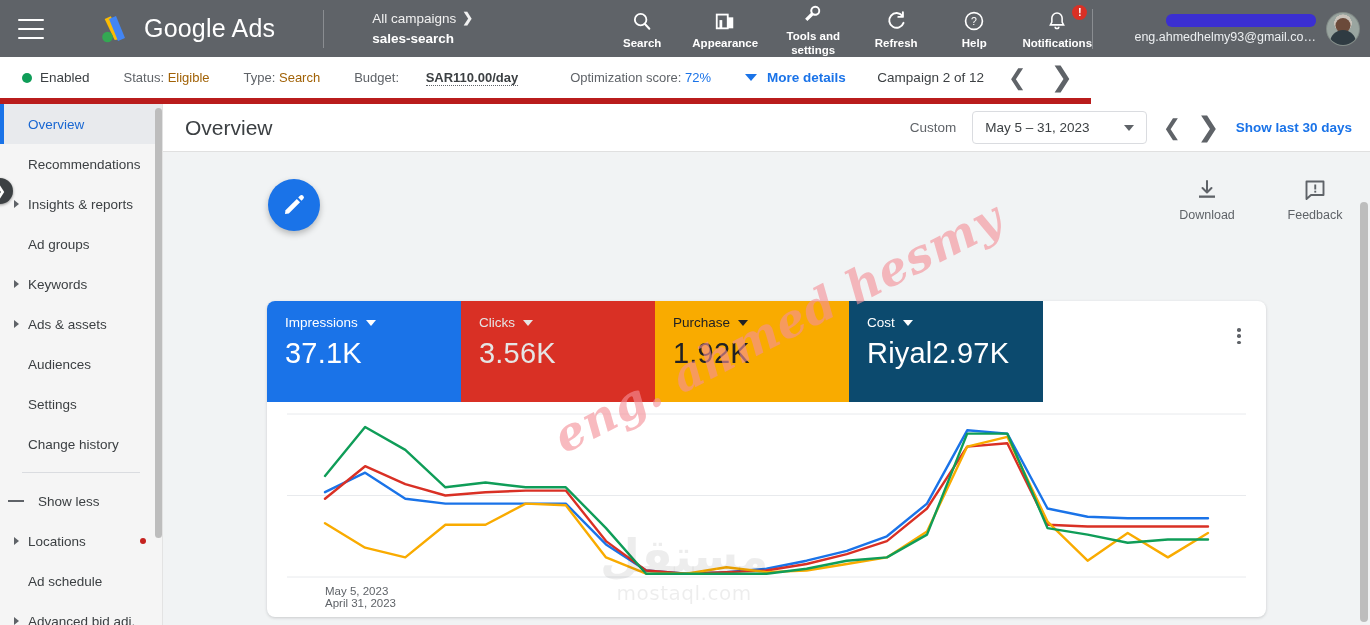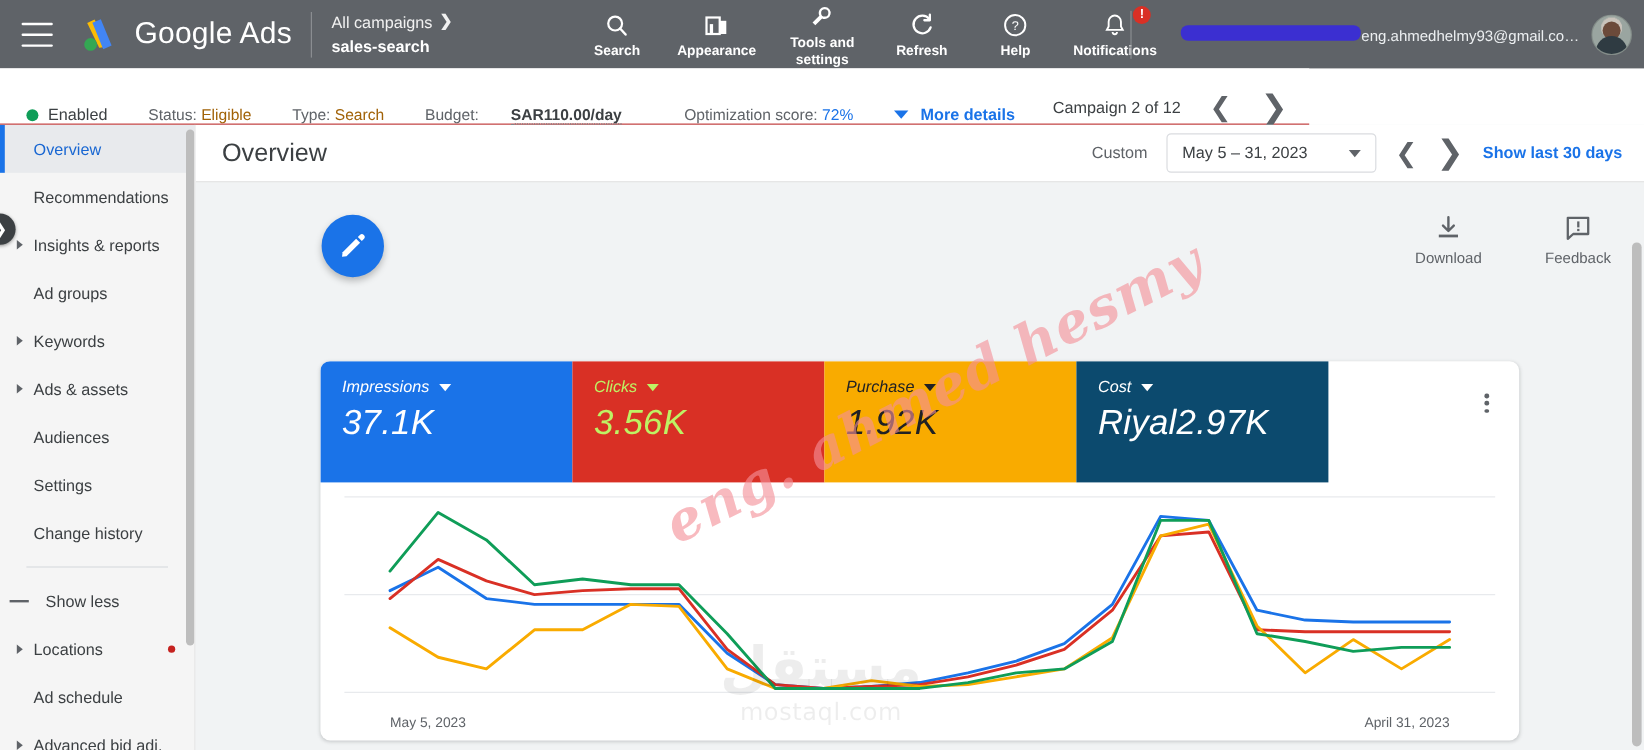--- a/index.html
+++ b/index.html
@@ -7,21 +7,21 @@
     width: 1370px; height: 625px;
     overflow: hidden;
     font-family: "Liberation Sans", sans-serif;
     background: #fff;
   }
   body { position: relative; }
 
   
   .topbar {
     position: absolute; top: 0; left: 0; width: 1370px; height: 57px;
-    background: #5f6368; display: flex; align-items: center;
+    background: #5f6368; display: flex; align-items: center; gap: 32px;
   }
   .hamburger {
     width: 26px; height: 20px; margin-left: 18px; margin-right: 20px;
     display: flex; flex-direction: column; justify-content: space-between;
     cursor: pointer;
   }
   .hamburger span { display: block; height: 2px; background: #fff; border-radius: 1px; }
   .brand { display: flex; align-items: center; gap: 12px; }
   .brand-text {
     color: #fff; font-size: 25px; letter-spacing: .2px;
@@ -47,42 +47,42 @@
     background: #d93025; color: #fff; border-radius: 50%;
     width: 15px; height: 15px; font-size: 11px; line-height: 15px;
     text-align: center; font-weight: bold;
   }
 
   .account {
     position: absolute; right: 10px; top: 0; height: 57px;
     display: flex; align-items: center; gap: 10px;
   }
   .acct-div { width: 1px; height: 40px; background: #8a8d91; margin-right: 6px; }
-  .acct-wrap { position: relative; display:flex; flex-direction:row; align-items:flex-end;margin-left:25px; }
+  .acct-wrap { position: relative; display:flex; flex-direction:column; align-items:flex-end;margin-left:25px; }
   .redaction { width: 150px; height: 13px; background: #3b2fd1; border-radius: 6px; margin-bottom: 3px; }
   .acct-email { color: #eceff1; font-size: 12.5px; white-space: nowrap; }
   .avatar {
     width: 34px; height: 34px; border-radius: 50%; overflow: hidden;
     background: radial-gradient(circle at 50% 32%, #c9c3bb 0 32%, #9aa5a0 33% 100%);
     position: relative; border: 1px solid rgba(0,0,0,.15);
   }
   .avatar::before {
     content:""; position:absolute; left:50%; top:16%; transform:translateX(-50%);
     width:15px; height:15px; border-radius:50%; background:#6b4a3a;
   }
   .avatar::after {
     content:""; position:absolute; left:50%; bottom:0; transform:translateX(-50%);
     width:26px; height:15px; border-radius:13px 13px 0 0; background:#2f3b42;
   }
 
   
   .statusbar {
     position: absolute; top: 57px; left: 0; width: 1091px; height: 47px;
-    background: #fff; border-bottom: 1px solid #b91c1c;
-    display: flex; align-items: flex-end; font-size: 13px; color: #5f6368;
+    background: #fff; border-bottom: 6px solid #b91c1c;
+    display: flex; align-items: center; font-size: 13px; color: #5f6368;
   }
   .st-enabled { display: flex; align-items: center; gap: 8px; margin-left: 22px; color: #3c4043; font-size:13.5px;}
   .dot-green { width: 10px; height: 10px; border-radius: 50%; background: #0f9d58; }
   .st-item { margin-left: 34px; }
   .st-item b { color: #a16207; font-weight: normal; }
   .st-budget-val { color: #3c4043; font-weight: bold; border-bottom: 1px dotted #5f6368; margin-left: 23px; }
   .st-opt { margin-left: 52px; }
   .st-opt .pct { color: #1a73e8; }
   .more-details {
     margin-left: 34px; color: #1a73e8; font-weight: bold; font-size: 13.5px;
@@ -169,41 +169,41 @@
     display: flex; flex-direction: column; align-items: center; gap: 6px;
     color: #5f6368; font-size: 12.5px; cursor: pointer; width: 62px;
   }
 
   .main-card {
     position: absolute; left: 104px; top: 149px; width: 999px;
     background: #fff; border-radius: 8px; box-shadow: 0 1px 3px rgba(60,64,67,.22);
     overflow: hidden;
   }
   .metrics { display: flex; height: 101px; position: relative; }
-  .metric { width: 210px; padding: 14px 0 0 18px; cursor: pointer; font-style: italic; }
+  .metric { width: 194px; padding: 14px 0 0 18px; cursor: pointer; }
   .metric-label { font-size: 13.5px; display: flex; align-items: center; gap: 8px; }
   .metric-val { font-size: 29px; margin-top: 7px; letter-spacing: .2px; }
   .m-blue { background: #1a73e8; color: #fff; }
-  .m-red { background: #d93025; color: #bef264; }
+  .m-red { background: #d93025; color: #e5e5e5; }
   .m-yellow { background: #f9ab00; color: #202124; }
   .m-green { background: #0c4a6e; color: #fff; }
   .caret-w { width: 0; height: 0; border-left: 5px solid transparent; border-right: 5px solid transparent; border-top: 6px solid currentColor; }
   .kebab {
     position: absolute; right: 16px; top: 24px; width: 22px; height: 22px;
     display: flex; flex-direction: column; align-items: center; justify-content: space-between;
     padding: 3px 0; cursor: pointer;
   }
   .kebab i { width: 3.5px; height: 3.5px; border-radius: 50%; background: #5f6368; display: block; }
 
   .chart-area { height: 215px; position: relative; }
   .chart-svg { position: absolute; left: 0; top: 0; }
   .chart-dates {
     position: absolute; bottom: 8px; left: 0; width: 100%;
     display: flex; justify-content: space-between; padding: 0 58px;
-    font-size: 11.5px; color: #5f6368;
+    font-size: 11.5px; color: #5f6368; flex-direction: column;
   }
 
   
   .content-scroll {
     position: absolute; right: 2px; top: 50px; width: 8px; height: 420px;
     background: #bdbdbd; border-radius: 4px;
   }
 
   
   .wm-name {

